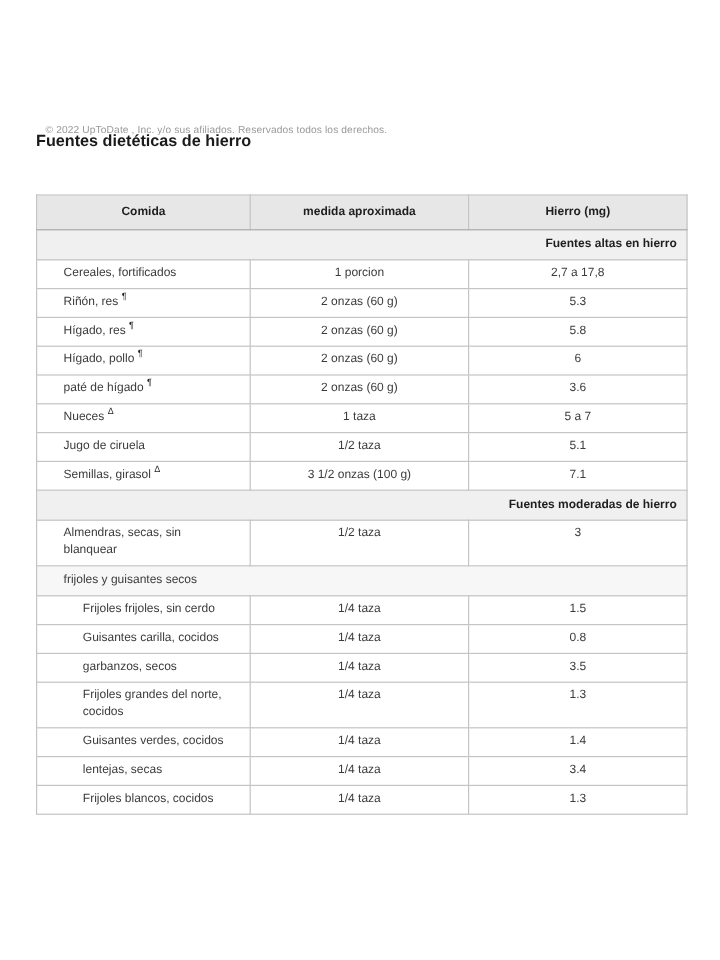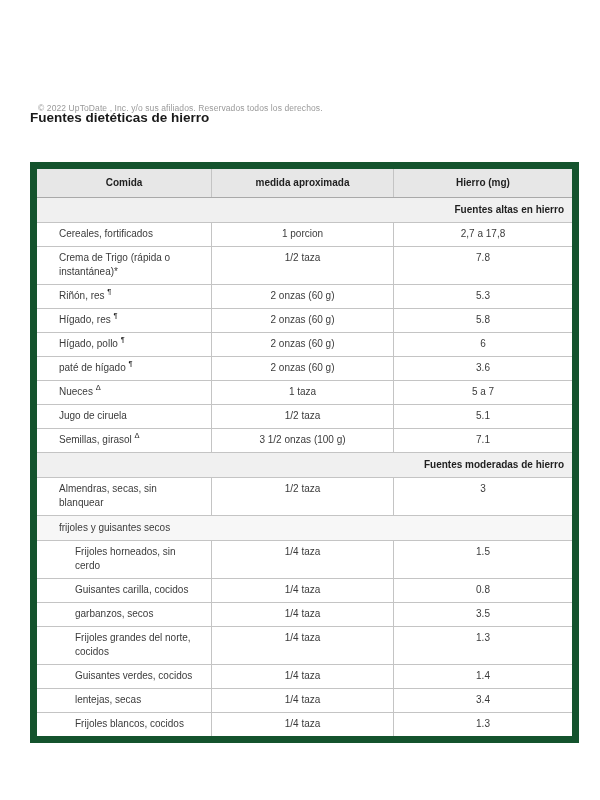--- a/index.html
+++ b/index.html
@@ -32,21 +32,21 @@
     color: #1a1a1a;
     margin: 0;
   }
   table.iron-table {
     position: absolute;
     left: 30px;
     top: 162px;
     width: 542px;
     border-collapse: collapse;
     table-layout: fixed;
-    border: 7px solid #14532d;
+    border: 1px solid #14532d;
     font-size: 10px;
     color: #3b3b3b;
   }
   table.iron-table th,
   table.iron-table td {
     border: 1px solid #c4c4c4;
     line-height: 14px;
     vertical-align: top;
   }
   table.iron-table thead th {
@@ -115,25 +115,20 @@
   <tbody id="table-body">
       <tr class="section">
         <td colspan="3">Fuentes altas en hierro</td>
       </tr>
       <tr class="item">
         <td class="food">Cereales, fortificados</td>
         <td class="measure">1 porcion</td>
         <td class="iron">2,7 a 17,8</td>
       </tr>
       <tr class="item">
-        <td class="food">Crema de Trigo (rápida o instantánea)*</td>
-        <td class="measure">1/2 taza</td>
-        <td class="iron">7.8</td>
-      </tr>
-      <tr class="item">
         <td class="food">Riñón, res <sup>¶</sup></td>
         <td class="measure">2 onzas (60 g)</td>
         <td class="iron">5.3</td>
       </tr>
       <tr class="item">
         <td class="food">Hígado, res <sup>¶</sup></td>
         <td class="measure">2 onzas (60 g)</td>
         <td class="iron">5.8</td>
       </tr>
       <tr class="item">
@@ -166,21 +161,21 @@
       </tr>
       <tr class="item">
         <td class="food">Almendras, secas, sin blanquear</td>
         <td class="measure">1/2 taza</td>
         <td class="iron">3</td>
       </tr>
       <tr class="subsection">
         <td colspan="3">frijoles y guisantes secos</td>
       </tr>
       <tr class="item indent">
-        <td class="food">Frijoles horneados, sin cerdo</td>
+        <td class="food">Frijoles frijoles, sin cerdo</td>
         <td class="measure">1/4 taza</td>
         <td class="iron">1.5</td>
       </tr>
       <tr class="item indent">
         <td class="food">Guisantes carilla, cocidos</td>
         <td class="measure">1/4 taza</td>
         <td class="iron">0.8</td>
       </tr>
       <tr class="item indent">
         <td class="food">garbanzos, secos</td>

